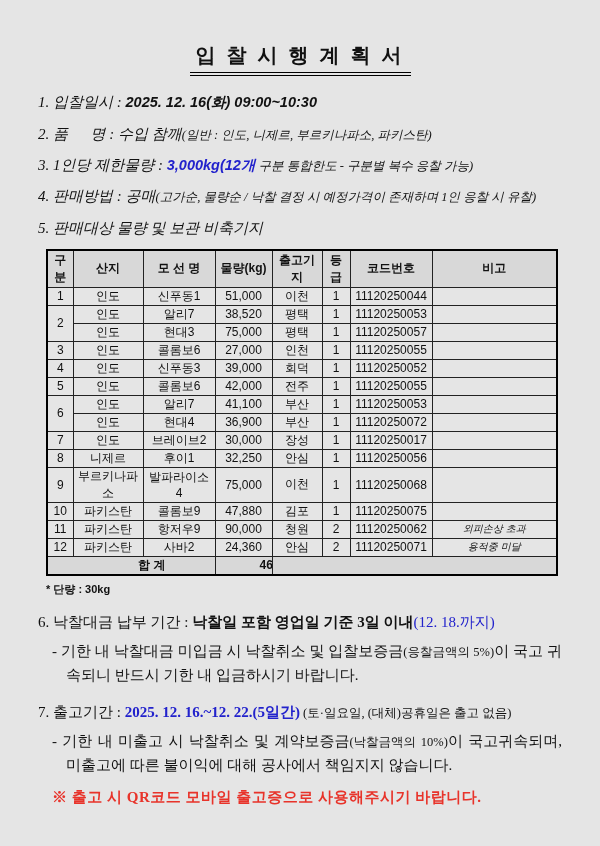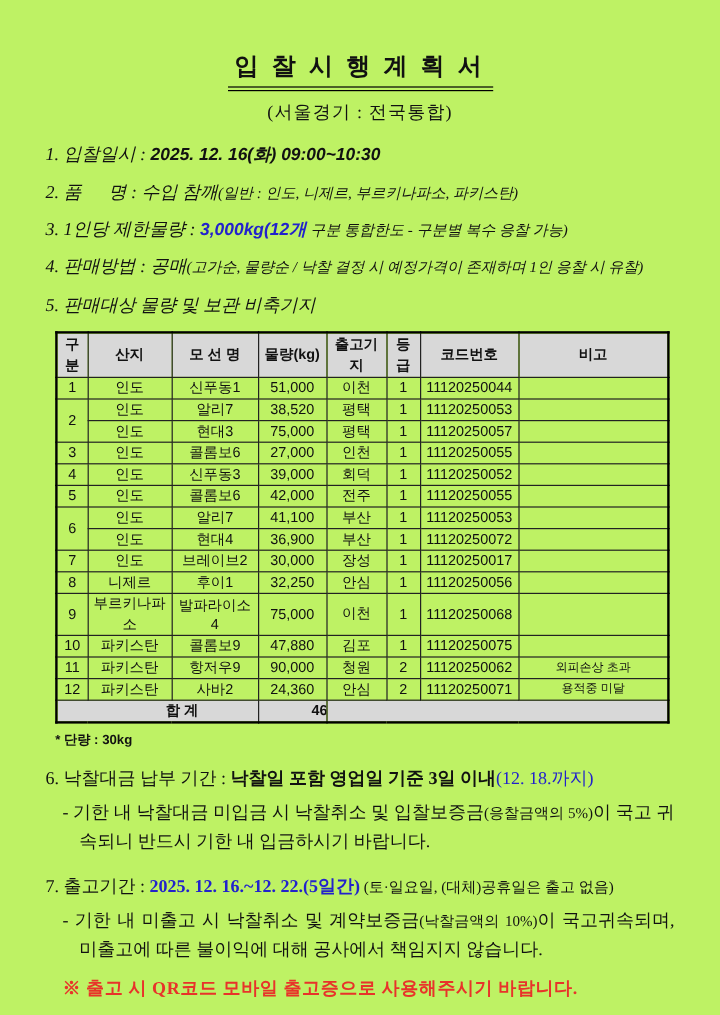--- a/index.html
+++ b/index.html
@@ -1,17 +1,17 @@
 <!DOCTYPE html>
 <html lang="ko"><head>
 <meta charset="utf-8">
 <style>
   html,body{margin:0;padding:0;background:#888;}
   .page{
-    width:600px;height:846px;margin:0 auto;background:#bef264;
+    width:600px;height:846px;margin:0 auto;background:#e5e5e5;
     box-sizing:border-box;padding:42px 38px 0 38px;overflow:hidden;
     font-family:"Liberation Serif","DejaVu Serif",serif;color:#111;
   }
   
   .doc-header{text-align:center;}
   .doc-title{
     display:inline-block;font-size:20px;font-weight:bold;letter-spacing:3px;
     border-bottom:4px double #000;padding:0 6px 3px 6px;white-space:pre;
   }
   .doc-subtitle{font-size:15px;margin-top:8px;letter-spacing:1px;}
@@ -26,21 +26,21 @@
     border-collapse:collapse;margin:10px 0 0 8px;
     font-family:"Liberation Sans","DejaVu Sans",sans-serif;font-size:12px;
     border:2px solid #000;table-layout:fixed;width:510px;
   }
   .bid-table th,.bid-table td{border:1px solid #222;padding:0 3px;height:17px;text-align:center;overflow:hidden;}
   .bid-table th{background:#d8d8d8;font-weight:bold;font-size:12px;padding:1px 2px;}
   .col-no{width:26px;} .col-origin{width:70px;} .col-vessel{width:72px;}
   .col-qty{width:57px;} .col-depot{width:50px;} .col-grade{width:28px;}
   .col-code{width:82px;} .col-note{width:125px;}
   .cell-qty{text-align:right;padding-right:7px;}
-  .cell-note{font-size:10px;}
+  .cell-note{font-size:10px;font-style:italic;}
   .total-row td{background:#d8d8d8;font-weight:bold;padding-left:44px;}
   .table-footnote{
     font-family:"Liberation Sans","DejaVu Sans",sans-serif;
     font-size:11px;font-weight:bold;margin:6px 0 0 8px;
   }
   
   .section{font-size:15px;margin-top:14px;line-height:1.5;}
   .section .head{white-space:pre-wrap;text-align:center;}
   .bold{font-weight:bold;}
   .sub-bullet{
@@ -51,21 +51,20 @@
     color:#e8332a;font-weight:bold;font-size:15px;margin:9px 0 0 14px;letter-spacing:.5px;
   }
 </style>
 </head>
 <body>
 
 <div class="page">
 
   <div class="doc-header">
     <span class="doc-title">입 찰 시 행 계 획 서</span>
-    <div class="doc-subtitle">(서울경기 : 전국통합)</div>
   </div>
 
   <div class="items">
     <div class="item"><span>1. 입찰일시 : </span><span class="num-strong">2025. 12. 16(화) 09:00~10:30</span></div>
     <div class="item"><span>2. 품      명 : </span><span>수입 참깨</span><span class="small-note">(일반 : 인도, 니제르, 부르키나파소, 파키스탄)</span></div>
     <div class="item"><span>3. 1인당 제한물량 : </span><span class="num-strong blue">3,000kg(12개</span><span class="small-note"> 구분 통합한도 - 구분별 복수 응찰 가능)</span></div>
     <div class="item"><span>4. 판매방법 : </span><span>공매</span><span class="small-note">(고가순, 물량순 / 낙찰 결정 시 예정가격이 존재하며 1인 응찰 시 유찰)</span></div>
     <div class="item"><span>5. 판매대상 물량 및 보관 비축기지</span></div>
   </div>
 

